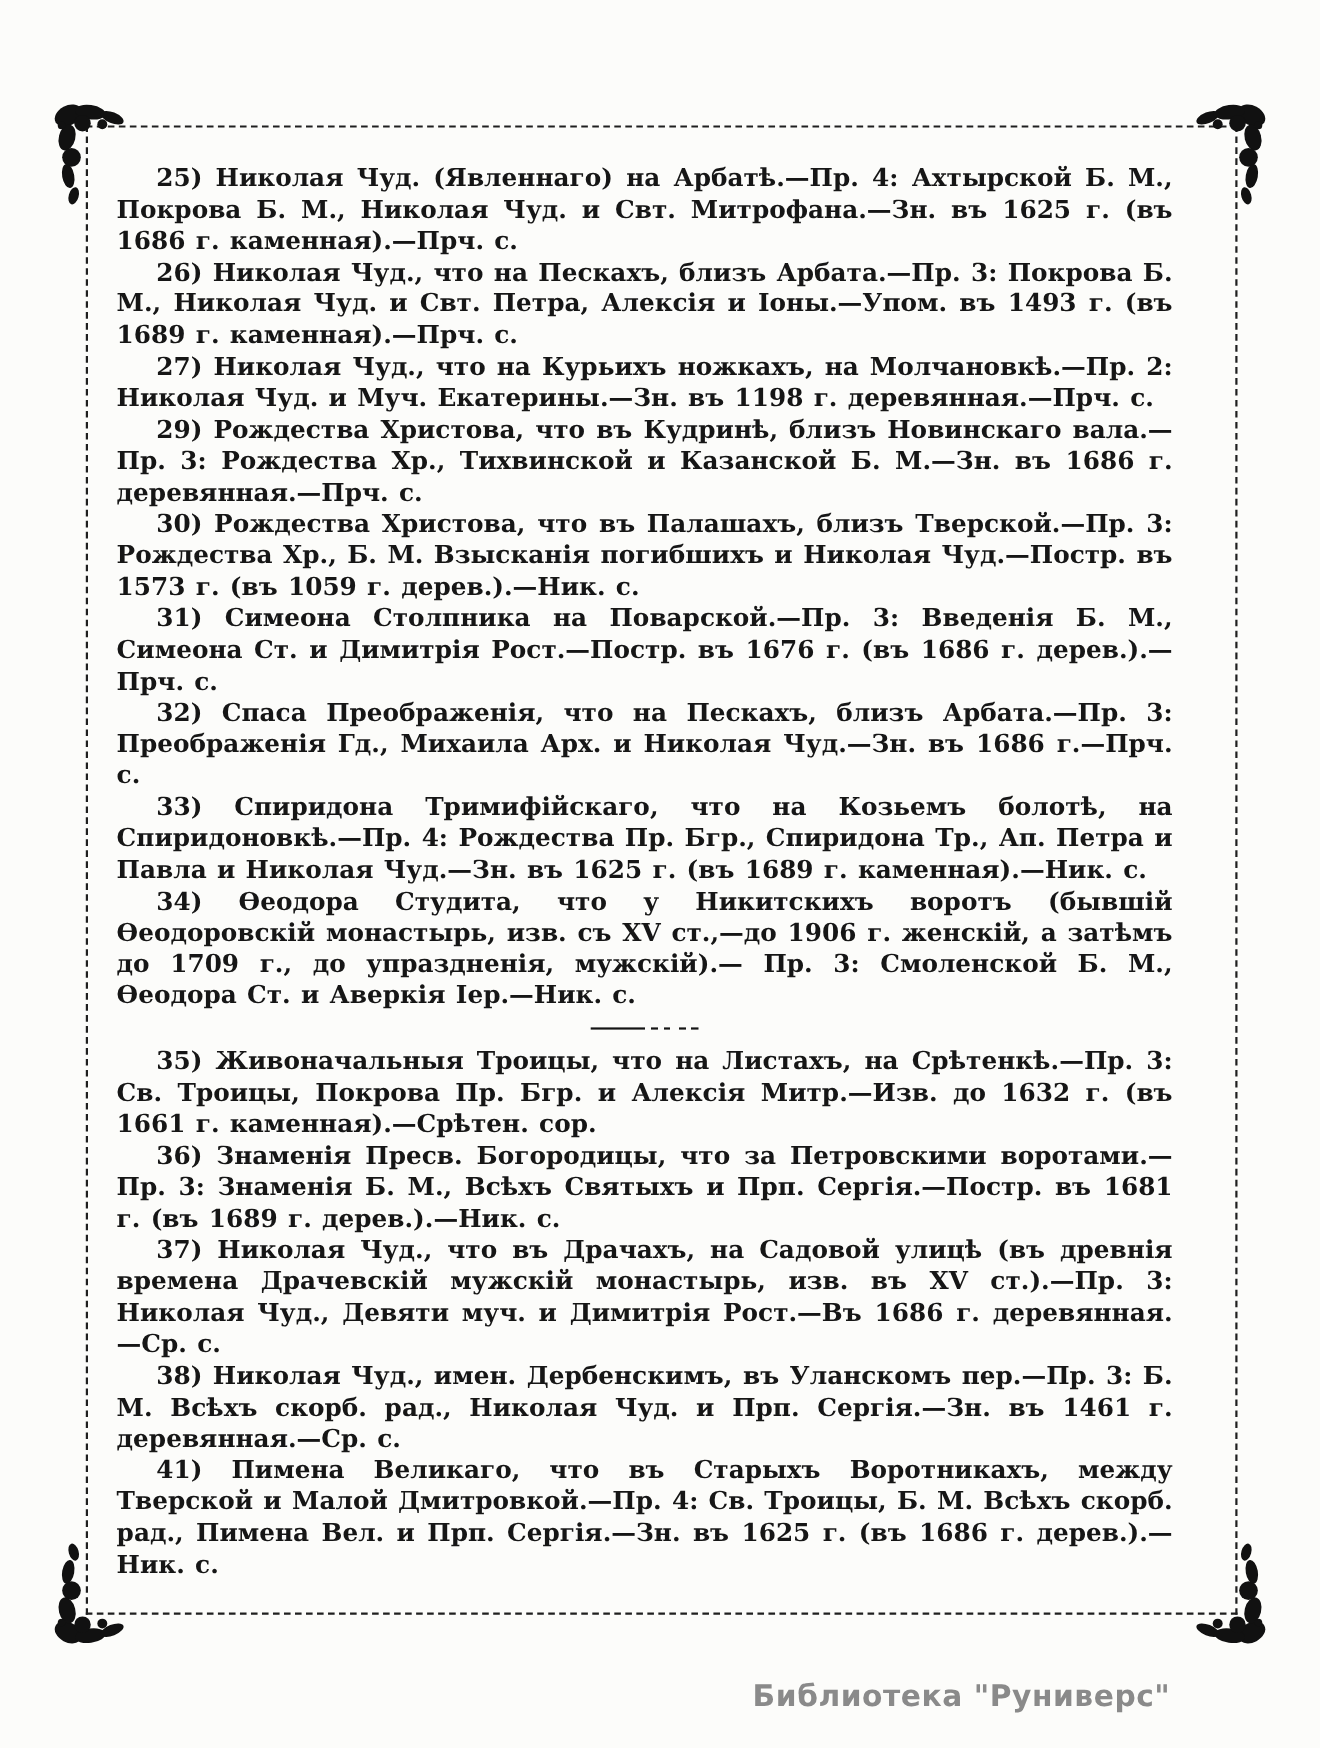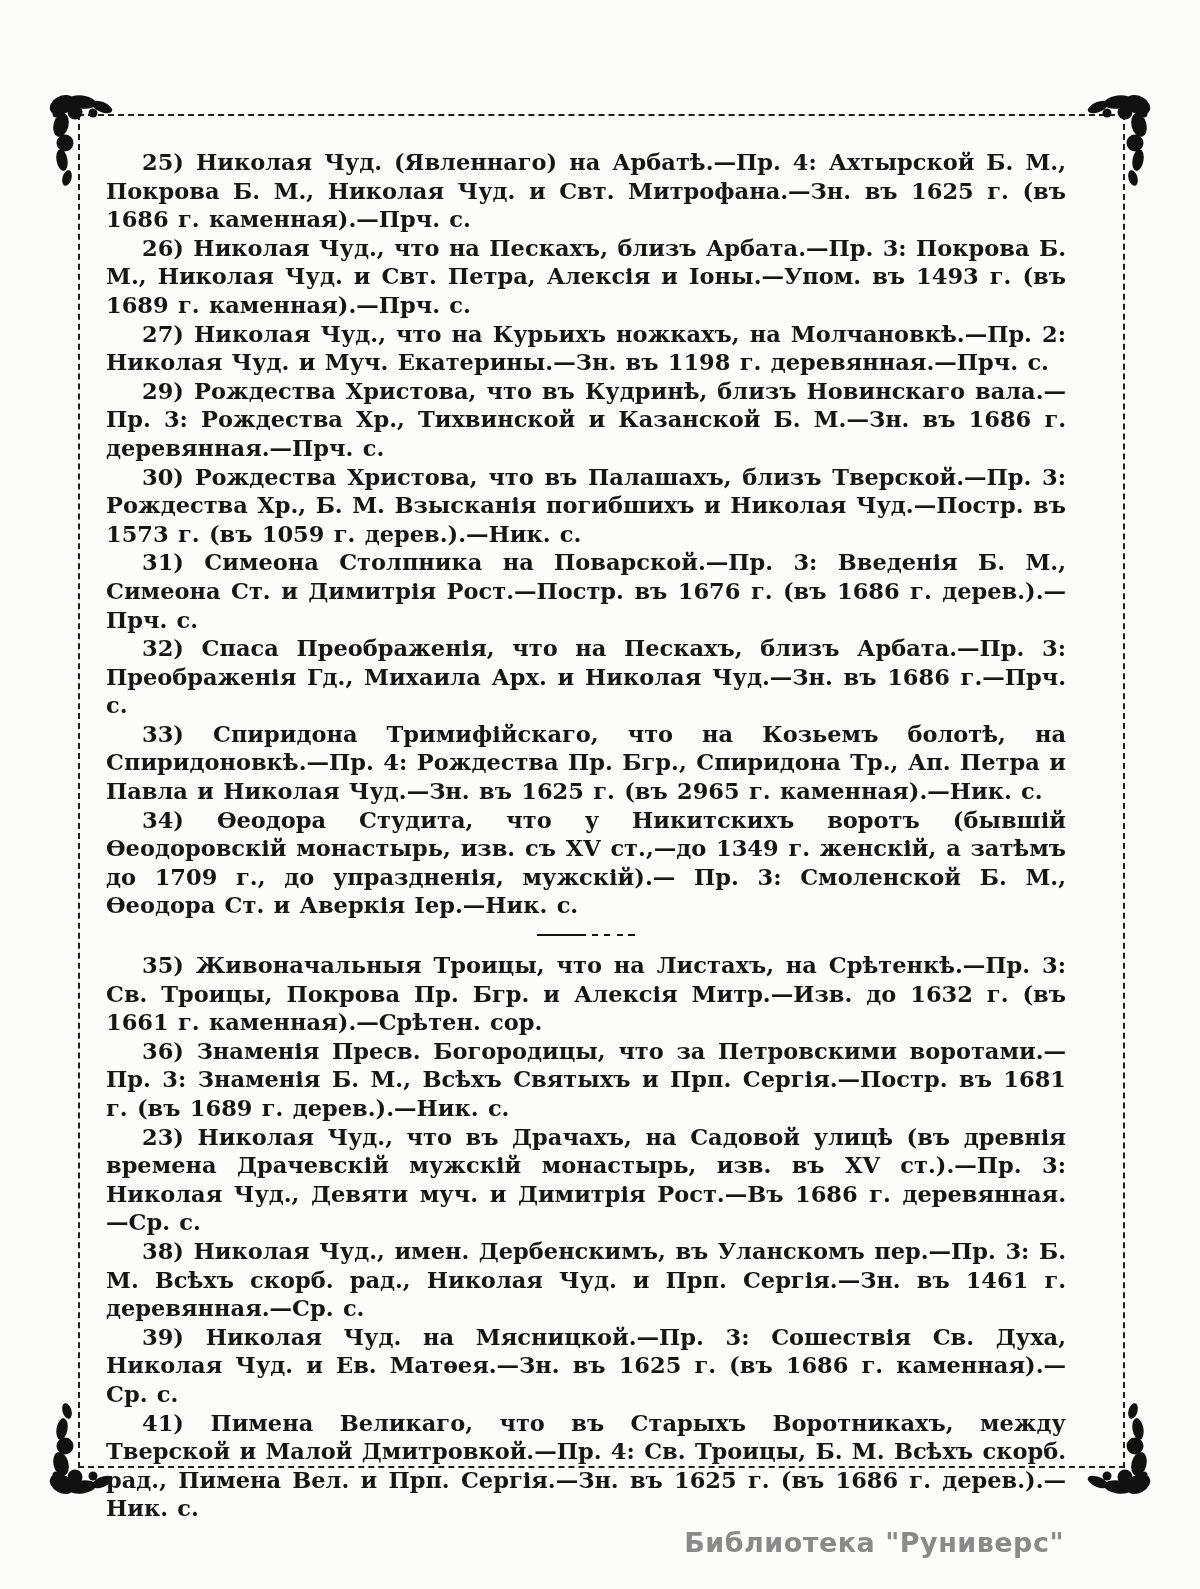--- a/index.html
+++ b/index.html
@@ -124,25 +124,24 @@
 </div>
 
 <div class="textblock">
   <p>25) Николая Чуд. (Явленнаго) на Арбатѣ.—Пр. 4: Ахтырской Б. М., Покрова Б. М., Николая Чуд. и Свт. Митрофана.—Зн. въ 1625 г. (въ 1686 г. каменная).—Прч. с.</p>
   <p>26) Николая Чуд., что на Пескахъ, близъ Арбата.—Пр. 3: Покрова Б. М., Николая Чуд. и Свт. Петра, Алексія и Іоны.—Упом. въ 1493 г. (въ 1689 г. каменная).—Прч. с.</p>
   <p>27) Николая Чуд., что на Курьихъ ножкахъ, на Молчановкѣ.—Пр. 2: Николая Чуд. и Муч. Екатерины.—Зн. въ 1198 г. деревянная.—Прч. с.</p>
   <p>29) Рождества Христова, что въ Кудринѣ, близъ Новинскаго вала.—Пр. 3: Рождества Хр., Тихвинской и Казанской Б. М.—Зн. въ 1686 г. деревянная.—Прч. с.</p>
   <p>30) Рождества Христова, что въ Палашахъ, близъ Тверской.—Пр. 3: Рождества Хр., Б. М. Взысканія погибшихъ и Николая Чуд.—Постр. въ 1573 г. (въ 1059 г. дерев.).—Ник. с.</p>
   <p>31) Симеона Столпника на Поварской.—Пр. 3: Введенія Б. М., Симеона Ст. и Димитрія Рост.—Постр. въ 1676 г. (въ 1686 г. дерев.).—Прч. с.</p>
   <p>32) Спаса Преображенія, что на Пескахъ, близъ Арбата.—Пр. 3: Преображенія Гд., Михаила Арх. и Николая Чуд.—Зн. въ 1686 г.—Прч. с.</p>
-  <p>33) Спиридона Тримифійскаго, что на Козьемъ болотѣ, на Спиридоновкѣ.—Пр. 4: Рождества Пр. Бгр., Спиридона Тр., Ап. Петра и Павла и Николая Чуд.—Зн. въ 1625 г. (въ 2965 г. каменная).—Ник. с.</p>
-  <p>34) Ѳеодора Студита, что у Никитскихъ воротъ (бывшій Ѳеодоровскій монастырь, изв. съ XV ст.,—до 1349 г. женскій, а затѣмъ до 1709 г., до упраздненія, мужскій).— Пр. 3: Смоленской Б. М., Ѳеодора Ст. и Аверкія Іер.—Ник. с.</p>
+  <p>33) Спиридона Тримифійскаго, что на Козьемъ болотѣ, на Спиридоновкѣ.—Пр. 4: Рождества Пр. Бгр., Спиридона Тр., Ап. Петра и Павла и Николая Чуд.—Зн. въ 1625 г. (въ 1689 г. каменная).—Ник. с.</p>
+  <p>34) Ѳеодора Студита, что у Никитскихъ воротъ (бывшій Ѳеодоровскій монастырь, изв. съ XV ст.,—до 1906 г. женскій, а затѣмъ до 1709 г., до упраздненія, мужскій).— Пр. 3: Смоленской Б. М., Ѳеодора Ст. и Аверкія Іер.—Ник. с.</p>
   <div class="divider"></div>
   <p>35) Живоначальныя Троицы, что на Листахъ, на Срѣтенкѣ.—Пр. 3: Св. Троицы, Покрова Пр. Бгр. и Алексія Митр.—Изв. до 1632 г. (въ 1661 г. каменная).—Срѣтен. сор.</p>
   <p>36) Знаменія Пресв. Богородицы, что за Петровскими воротами.—Пр. 3: Знаменія Б. М., Всѣхъ Святыхъ и Прп. Сергія.—Постр. въ 1681 г. (въ 1689 г. дерев.).—Ник. с.</p>
-  <p>23) Николая Чуд., что въ Драчахъ, на Садовой улицѣ (въ древнія времена Драчевскій мужскій монастырь, изв. въ XV ст.).—Пр. 3: Николая Чуд., Девяти муч. и Димитрія Рост.—Въ 1686 г. деревянная.—Ср. с.</p>
+  <p>37) Николая Чуд., что въ Драчахъ, на Садовой улицѣ (въ древнія времена Драчевскій мужскій монастырь, изв. въ XV ст.).—Пр. 3: Николая Чуд., Девяти муч. и Димитрія Рост.—Въ 1686 г. деревянная.—Ср. с.</p>
   <p>38) Николая Чуд., имен. Дербенскимъ, въ Уланскомъ пер.—Пр. 3: Б. М. Всѣхъ скорб. рад., Николая Чуд. и Прп. Сергія.—Зн. въ 1461 г. деревянная.—Ср. с.</p>
-  <p>39) Николая Чуд. на Мясницкой.—Пр. 3: Сошествія Св. Духа, Николая Чуд. и Ев. Матѳея.—Зн. въ 1625 г. (въ 1686 г. каменная).—Ср. с.</p>
   <p>41) Пимена Великаго, что въ Старыхъ Воротникахъ, между Тверской и Малой Дмитровкой.—Пр. 4: Св. Троицы, Б. М. Всѣхъ скорб. рад., Пимена Вел. и Прп. Сергія.—Зн. въ 1625 г. (въ 1686 г. дерев.).—Ник. с.</p>
 
 </div>
 
 <div class="watermark">Библиотека "Руниверс"</div>
 
 </body></html>

